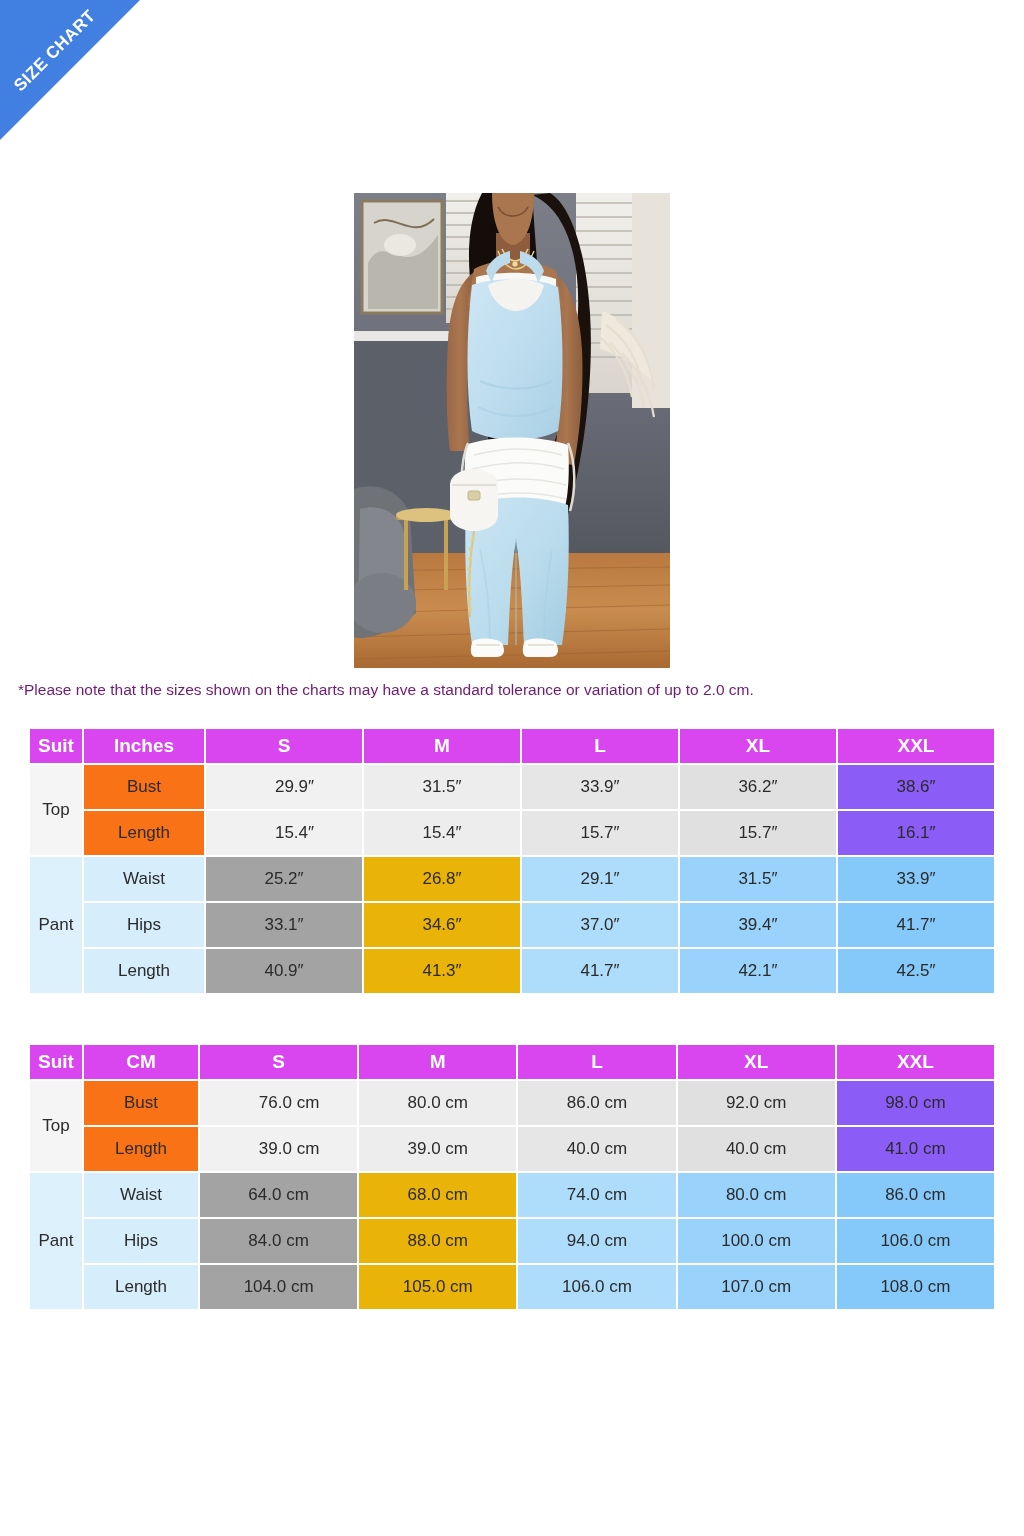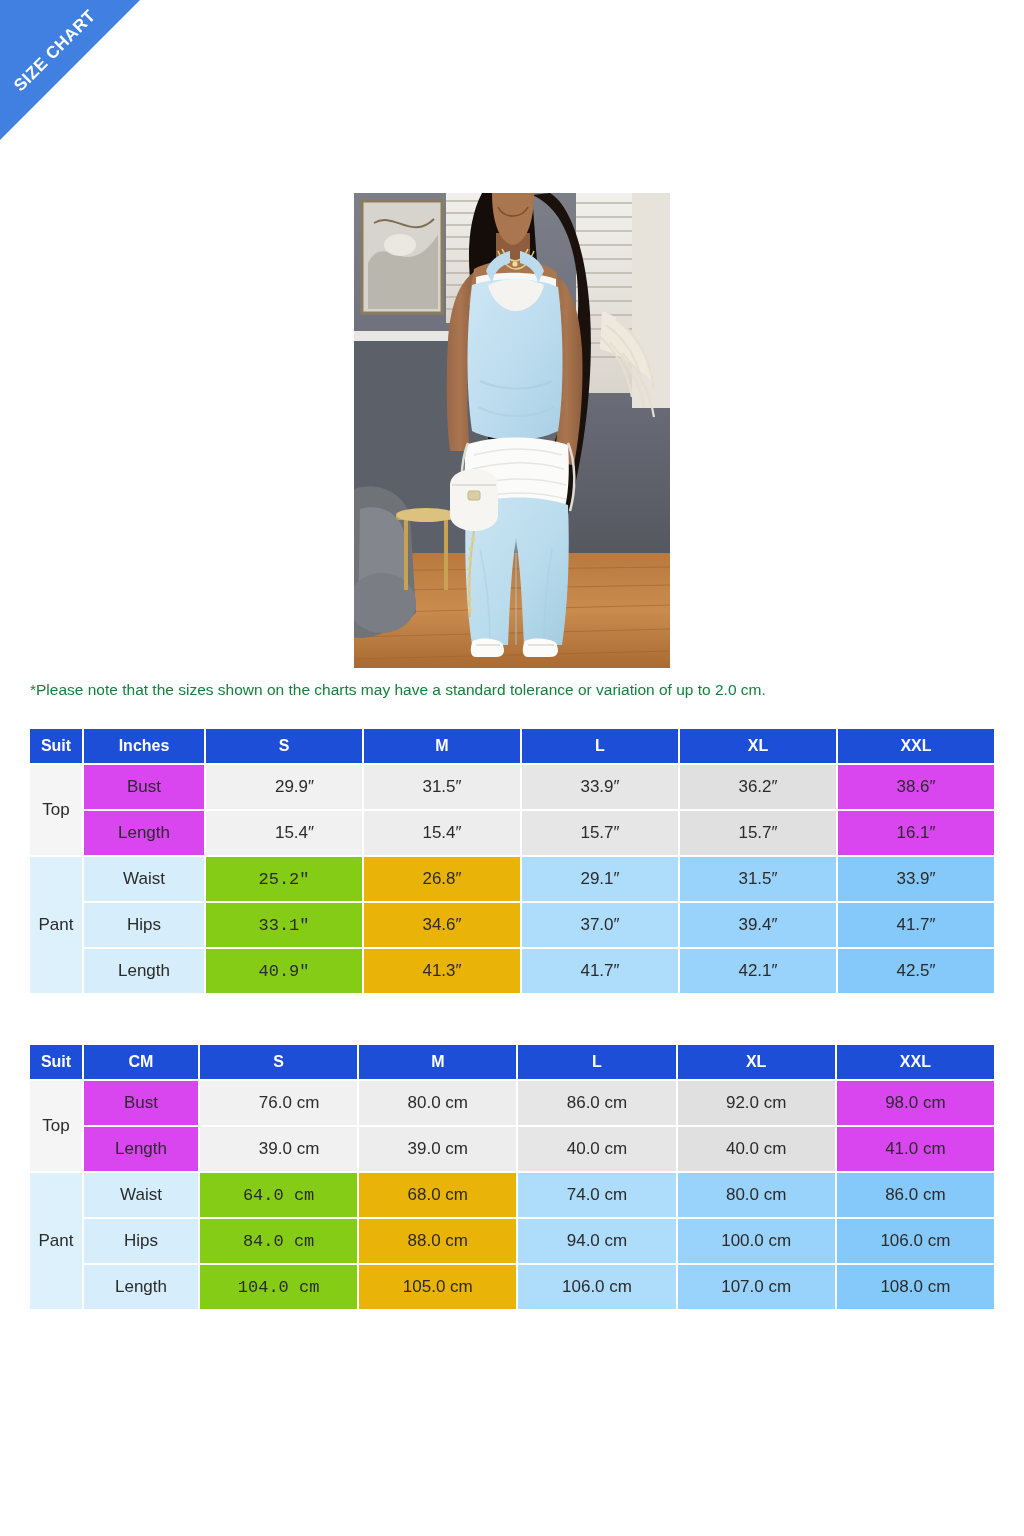--- a/index.html
+++ b/index.html
@@ -57,76 +57,76 @@
     width: 316px;
     height: 475px;
     overflow: hidden;
     background: #6d6f78;
   }
   .photo-svg { display: block; width: 316px; height: 475px; }
 
   
   .note {
     position: absolute;
-    left: 30px;
+    left: 18px;
     top: 680px;
     width: 964px;
-    color: #15803d;
+    color: #701a75;
     font-size: 15.5px;
     line-height: 20px;
     font-family: "Liberation Sans", sans-serif;
     white-space: nowrap;
   }
 
   
   .size-table {
     position: absolute;
     left: 28px;
     width: 968px;
     border-collapse: separate;
     border-spacing: 2px;
     table-layout: fixed;
     font-family: "Liberation Sans", sans-serif;
   }
   #table-inches { top: 727px; }
   #table-cm { top: 1043px; }
 
   .size-table th {
-    background: #1d4ed8;
+    background: #d946ef;
     color: #ffffff;
-    font-size: 16px;
+    font-size: 19px;
     font-weight: bold;
     height: 34px;
     padding: 0;
     text-align: center;
     vertical-align: middle;
   }
   .size-table td {
     height: 44px;
     padding: 0;
     text-align: center;
     vertical-align: middle;
     font-size: 17px;
     color: #2b2b2b;
     font-weight: normal;
   }
 
   
   td.g-suit   { background: #f5f5f5; }
-  td.g-label  { background: #d946ef; }
+  td.g-label  { background: #f97316; }
   td.g1 { background: #f1f1f1; padding-left: 21px; }
   td.g2 { background: #ededed; }
   td.g3 { background: #e6e6e6; }
   td.g4 { background: #e0e0e0; }
-  td.g5 { background: #d946ef; margin-top: 32px; }
+  td.g5 { background: #8b5cf6; margin-top: 32px; }
 
   
   td.b-suit  { background: #ddf1fd; text-align: center; }
   td.b-label { background: #d6eefc; }
-  td.b1 { background: #84cc16; font-family: Liberation Mono, monospace; }
+  td.b1 { background: #a3a3a3; }
   td.b2 { background: #eab308; }
   td.b3 { background: #aedcfb; }
   td.b4 { background: #99d2fa; }
   td.b5 { background: #84c9f9; }
 
   .col-suit  { width: 52px; }
   .col-unit-in { width: 62px; }
   .col-unit-cm { width: 56px; }
   .col-meas  { width: 56px; }
 </style>

